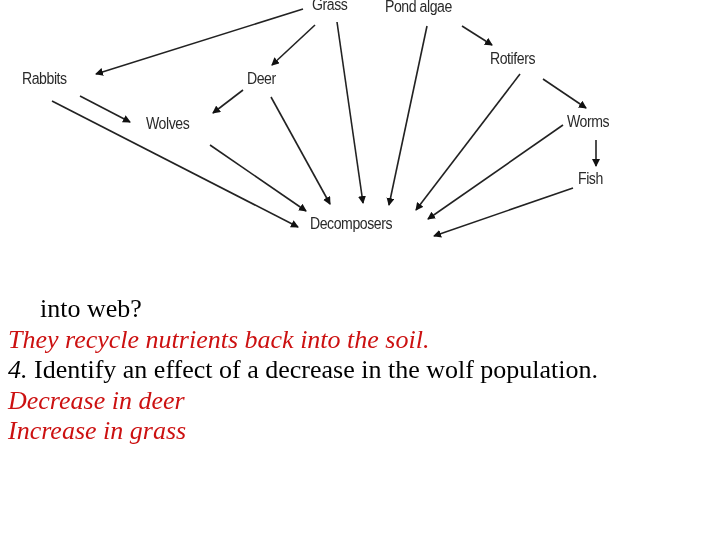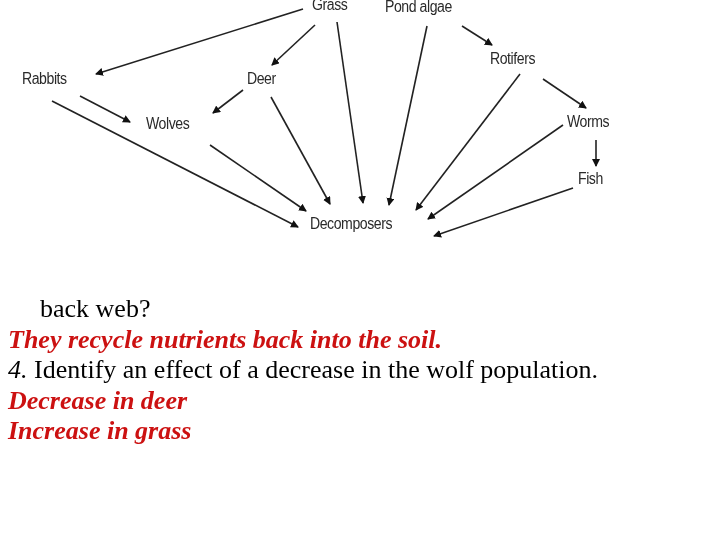--- a/index.html
+++ b/index.html
@@ -3,21 +3,21 @@
 <meta charset="utf-8">
 <style>
   html, body { margin:0; padding:0; }
   body { width:720px; height:540px; background:#ffffff; position:relative; overflow:hidden; }
   .diagram { position:absolute; left:0; top:0; width:574px; height:260px; }
   .diagram svg { position:absolute; left:0; top:0; }
   .node { position:absolute; font-family:"Liberation Sans", sans-serif; font-size:16px; color:#2a2a2a; letter-spacing:-0.5px; white-space:nowrap; transform:scaleX(0.88); transform-origin:left top; }
   .qa { position:absolute; left:8px; top:294px; width:712px; font-family:"Liberation Serif", serif; font-size:26px; line-height:30.5px; }
   .q { color:#000000; }
   .indent { padding-left:32px; }
-  .ans { color:#cc1111; font-style:italic; font-weight:bold; }
+  .ans { color:#cc1111; font-style:italic; font-weight:normal; }
   .num-italic { font-style:italic; }
 </style>
 </head>
 <body>
 
 <div class="diagram">
   <svg width="720" height="260" viewBox="0 0 720 260">
     <defs>
       <marker id="ah" markerWidth="8" markerHeight="8" refX="7" refY="4" orient="auto" markerUnits="userSpaceOnUse">
         <path d="M0,0 L8,4 L0,8 Z" fill="#111"></path>
@@ -62,18 +62,18 @@
   <div class="node" style="left:22px; top:70px;">Rabbits</div>
   <div class="node" style="left:247px; top:70px;">Deer</div>
   <div class="node" style="left:146px; top:115px;">Wolves</div>
   <div class="node" style="left:490px; top:50px;">Rotifers</div>
   <div class="node" style="left:567px; top:113px;">Worms</div>
   <div class="node" style="left:578px; top:170px;">Fish</div>
   <div class="node" style="left:310px; top:215px;">Decomposers</div>
 </div>
 
 <div class="qa">
-  <div class="q indent">back web?</div>
+  <div class="q indent">into web?</div>
   <div class="ans">They recycle nutrients back into the soil.</div>
   <div class="q"><span class="num-italic">4.</span><span> Identify an effect of a decrease in the wolf population.</span></div>
   <div class="ans">Decrease in deer</div>
   <div class="ans">Increase in grass</div>
 </div>
 
 </body></html>

